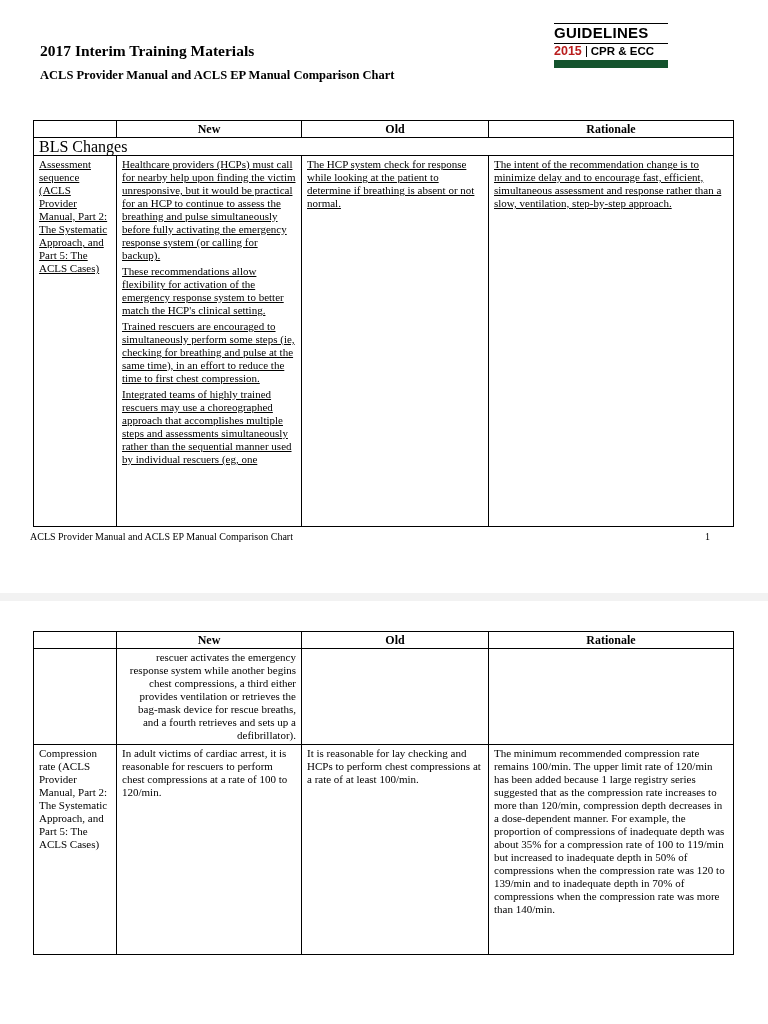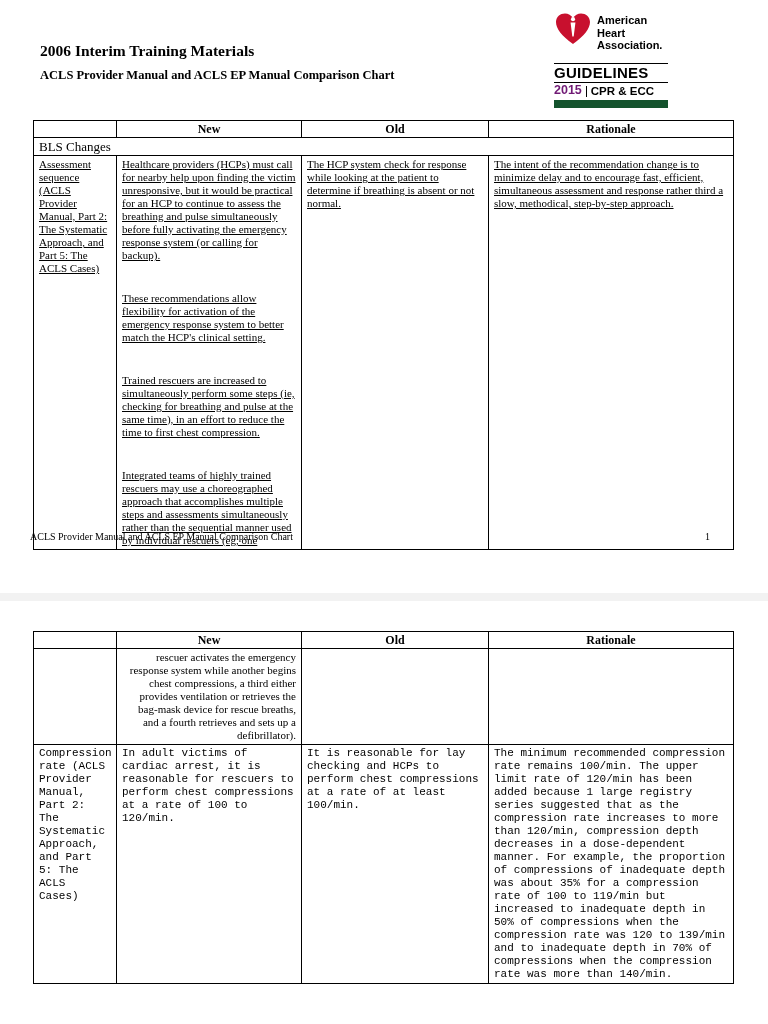--- a/index.html
+++ b/index.html
@@ -47,21 +47,21 @@
     padding: 1px 0 2px 0;
   }
   .g-title {
     font-size: 15px; font-weight: bold; letter-spacing: 0.3px; line-height: 1.1;
   }
   .g-row {
     display: flex; align-items: center; gap: 4px;
     border-top: 1px solid #000; margin-top: 1px; padding-top: 1px;
     font-size: 11.5px; font-weight: bold; line-height: 1.1;
   }
-  .g-year { color: #701a75; font-size: 12.5px; }
+  .g-year { color: #b91c1c; font-size: 12.5px; }
   .g-sep { width: 1px; height: 11px; background: #000; display: inline-block; }
 
   
   table.cmp {
     position: absolute; left: 33px; width: 700px;
     border-collapse: collapse; table-layout: fixed;
     font-size: 11px; line-height: 13px;
   }
   table.cmp td, table.cmp th {
     border: 1px solid #000;
@@ -69,65 +69,51 @@
     padding: 2px 5px;
     text-align: left;
     font-weight: normal;
     overflow: hidden;
   }
   table.cmp th.colhead {
     text-align: center; font-weight: bold; font-size: 12px;
     height: 17px; padding: 1px 2px; vertical-align: middle;
   }
   td.section-head {
-    text-align: center; font-weight: bold; font-size: 13px;
+    text-align: center; font-weight: bold; font-size: 16px;
     height: 17px; padding: 1px 2px; vertical-align: middle;
   }
   td.topic { font-weight: bold; }
-  .para + .para { margin-top: 30px; }
+  .para + .para { margin-top: 3px; }
 
   .t1 { top: 120px; }
   .t1 tr.content-row td { height: 371px; text-decoration: underline; }
 
   .t2 { top: 30px; }
   .t2 tr.cont-row td { height: 93px; text-align: right; }
-  .t2 tr.content-row td { height: 210px; font-family: Liberation Mono, monospace; }
+  .t2 tr.content-row td { height: 210px; }
 
   
   .page-footer {
     position: absolute; left: 30px; top: 531px; width: 680px;
     display: flex; justify-content: space-between;
     font-size: 10px;
   }
 </style>
 </head>
 <body>
 
 <div class="viewer">
 
   <div class="page">
 
-    <div class="doc-title">2006 Interim Training Materials</div>
+    <div class="doc-title">2017 Interim Training Materials</div>
     <div class="doc-subtitle">ACLS Provider Manual and ACLS EP Manual Comparison Chart</div>
 
     <div class="logo">
-      <div class="logo-top">
-        <svg width="38" height="34" viewBox="0 0 40 36" aria-hidden="true">
-          <path d="M20 34 C8 25 2 17.5 2 10.5 C2 5 6.5 1.5 11.5 1.5 C15 1.5 18.2 3.4 20 6.2 C21.8 3.4 25 1.5 28.5 1.5 C33.5 1.5 38 5 38 10.5 C38 17.5 32 25 20 34 Z" fill="#C8102E"></path>
-          <g fill="#ffffff">
-            <circle cx="20" cy="7.6" r="2.2"></circle>
-            <path d="M17.4 11 L22.6 11 L20.7 26 L19.3 26 Z"></path>
-          </g>
-        </svg>
-        <div class="aha-name">
-          <div>American</div>
-          <div>Heart</div>
-          <div>Association.</div>
-        </div>
-      </div>
       <div class="guidelines-box">
         <div class="g-title">GUIDELINES</div>
         <div class="g-row">
           <span class="g-year">2015</span>
           <span class="g-sep"></span>
           <span>CPR &amp; ECC</span>
         </div>
       </div>
     </div>
 
@@ -146,25 +132,25 @@
         <th class="colhead">Rationale</th>
       </tr>
       <tr>
         <td class="section-head" colspan="4">BLS Changes</td>
       </tr>
       <tr class="content-row">
         <td class="topic">Assessment sequence (ACLS Provider Manual, Part 2: The Systematic Approach, and Part 5: The ACLS Cases)</td>
         <td>
           <div class="para">Healthcare providers (HCPs) must call for nearby help upon finding the victim unresponsive, but it would be practical for an HCP to continue to assess the breathing and pulse simultaneously before fully activating the emergency response system (or calling for backup).</div>
           <div class="para">These recommendations allow flexibility for activation of the emergency response system to better match the HCP's clinical setting.</div>
-          <div class="para">Trained rescuers are increased to simultaneously perform some steps (ie, checking for breathing and pulse at the same time), in an effort to reduce the time to first chest compression.</div>
+          <div class="para">Trained rescuers are encouraged to simultaneously perform some steps (ie, checking for breathing and pulse at the same time), in an effort to reduce the time to first chest compression.</div>
           <div class="para">Integrated teams of highly trained rescuers may use a choreographed approach that accomplishes multiple steps and assessments simultaneously rather than the sequential manner used by individual rescuers (eg, one</div>
         </td>
         <td>The HCP system check for response while looking at the patient to determine if breathing is absent or not normal.</td>
-        <td>The intent of the recommendation change is to minimize delay and to encourage fast, efficient, simultaneous assessment and response rather third a slow, methodical, step-by-step approach.</td>
+        <td>The intent of the recommendation change is to minimize delay and to encourage fast, efficient, simultaneous assessment and response rather than a slow, ventilation, step-by-step approach.</td>
       </tr>
     </tbody>
       </table>
 
     <div class="page-footer">
       <span>ACLS Provider Manual and ACLS EP Manual Comparison Chart</span>
       <span>1</span>
     </div>
   </div>
 

